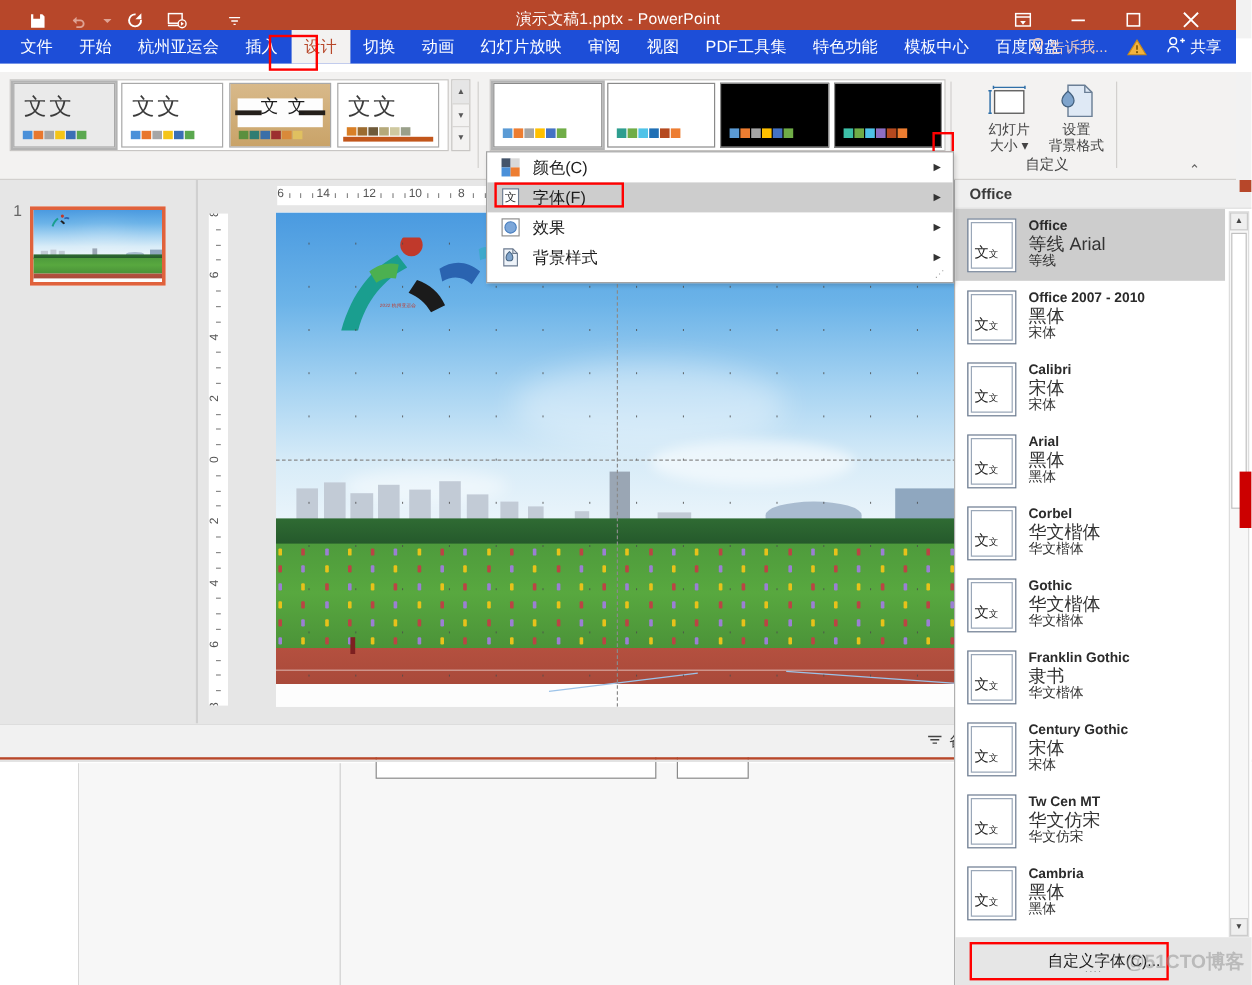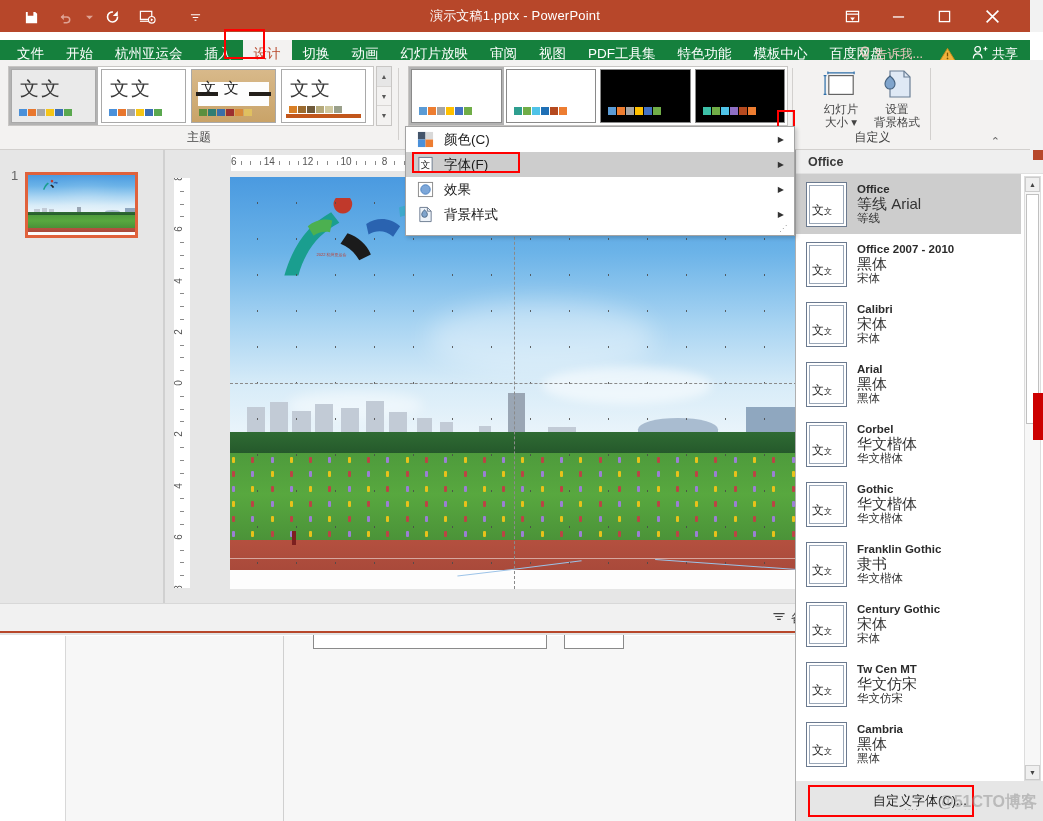--- a/index.html
+++ b/index.html
@@ -37,22 +37,22 @@
     position: absolute; left: 0; top: 0; width: 1030px; height: 32px;
     display: flex; align-items: center; justify-content: center;
     color: #ffffff; font-size: 13px; letter-spacing: 0.2px;
   }
   .win-ctrls { position: absolute; right: 13px; top: 0; height: 32px; display: flex; }
   .win-btn { width: 46px; height: 32px; display:flex; align-items:center; justify-content:center; color:#fff; }
   .win-btn.close { width: 50px; }
 
   
   .tabbar {
-    position: absolute; left: 0; top: 40px; width: 1030px; height: 28px;
-    background: #15803d; display: flex; align-items: stretch; padding-left: 6px;
+    position: absolute; left: 0; top: 25px; width: 1030px; height: 28px;
+    background: #1d4ed8; display: flex; align-items: stretch; padding-left: 6px;
   }
   .tab {
     display: flex; align-items: center; padding: 0 11px;
     color: #ffffff; font-size: 13.5px; white-space: nowrap; position: relative;
   }
   .tab.active { background: #f3f2f1; color: #b7472a; }
   .tab-sel-box {
     position: absolute; left: 224px; top: 29px; width: 41px; height: 30px;
     border: 2px solid #ff0000; pointer-events: none; z-index: 30;
   }
@@ -404,21 +404,21 @@
               <i style="background:#a6a6a6"></i>
               <i style="background:#f5c518"></i>
               <i style="background:#3b6fb6"></i>
               <i style="background:#5aa84f"></i>
           </span>
         </div>
         <div class="theme-thumb" style="background:linear-gradient(180deg,#d8b98a,#c9a368)">
           <span style="position:absolute;left:6px;top:12px;right:6px;height:24px;background:#fdfdfd;"></span>
           <span style="position:absolute;left:4px;top:22px;width:22px;height:4px;background:#241f1a;"></span>
           <span style="position:absolute;right:4px;top:22px;width:22px;height:4px;background:#241f1a;"></span>
-          <span class="tt-text" style="top:9px;left:9px;font-size:15px;z-index:2;color:#1c1c1c">文 文</span>
+          <span class="tt-text" style="top:9px;left:25px;font-size:15px;z-index:2;color:#1c1c1c">文 文</span>
           <span class="tt-swatches">
             <i style="background:#5b8f3e"></i>
               <i style="background:#2f7d72"></i>
               <i style="background:#3a6fa8"></i>
               <i style="background:#9c2f2f"></i>
               <i style="background:#d98a3a"></i>
               <i style="background:#e0c060"></i>
           </span>
         </div>
         <div class="theme-thumb">
@@ -432,21 +432,20 @@
               <i style="background:#9aa08a"></i>
           </span>
           <span class="tt-bar" style="background:#c2561b"></span>
         </div>
       </div>
       <div class="gal-scroll">
         <div>▲</div>
         <div>▼</div>
         <div style="border-bottom:none">▼</div>
       </div>
-      <div class="grp-label">主题</div>
       <div class="grp-sep" style="left:394px"></div>
     </div>
 
     <div class="grp-variants">
       <div class="var-frame">
         <div class="var-thumb sel" style="background:#ffffff">
           <span class="var-sw">
             <i style="background:#5b9bd5"></i>
               <i style="background:#ed7d31"></i>
               <i style="background:#a5a5a5"></i>

